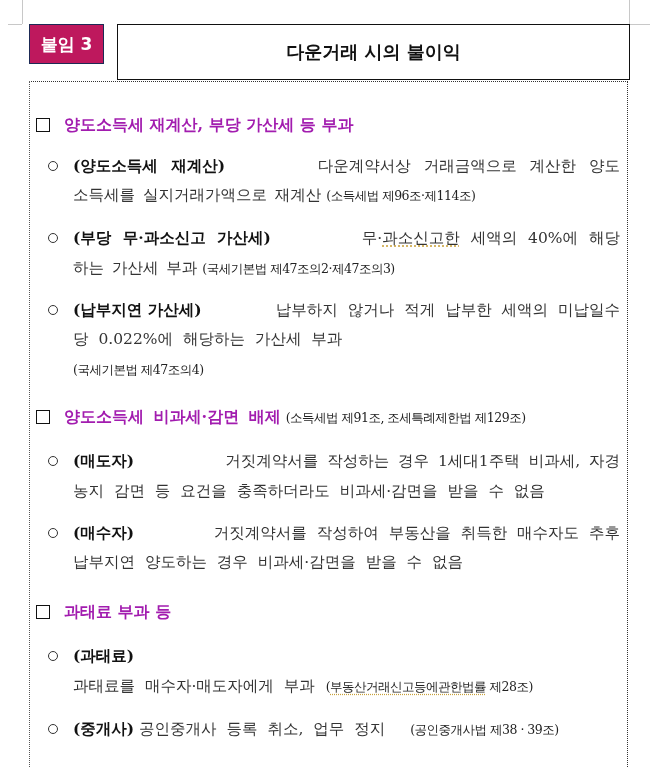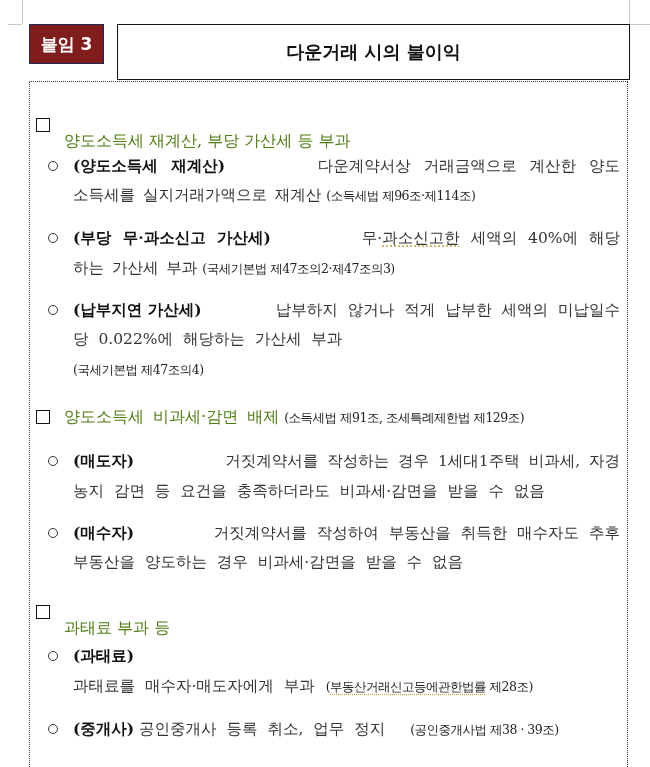--- a/index.html
+++ b/index.html
@@ -3,38 +3,38 @@
 <meta charset="utf-8">
 <style>
   html, body { margin: 0; padding: 0; }
   body {
     width: 650px; height: 767px; background: #ffffff; position: relative; overflow: hidden;
     font-family: "DejaVu Serif", "Liberation Serif", serif; color: #222;
   }
   .crop-mark { position: absolute; background: #c8c8c8; }
   .badge {
     position: absolute; left: 29px; top: 24px; width: 75px; height: 40px;
-    background: #7f1d1d; border: 1px solid #1d2a55; box-sizing: border-box;
+    background: #be185d; border: 1px solid #1d2a55; box-sizing: border-box;
     color: #fff; font-family: "DejaVu Sans", "Liberation Sans", sans-serif; font-weight: bold;
     font-size: 17px; display: flex; align-items: center; justify-content: center; letter-spacing: 0px;
   }
   .title-box {
     position: absolute; left: 117px; top: 24px; width: 513px; height: 56px;
     border: 1.5px solid #111; box-sizing: border-box;
     display: flex; align-items: center; justify-content: center;
     font-family: "DejaVu Sans", "Liberation Sans", sans-serif; font-weight: bold;
     font-size: 18px; color: #111;
   }
   .content-box {
     position: absolute; left: 29px; top: 81px; width: 599px; height: 700px;
     border-top: 1.5px dotted #333; border-left: 1px dotted #555; border-right: 1.5px dotted #333;
     box-sizing: border-box;
   }
   .line { position: absolute; white-space: nowrap; font-size: 15.5px; line-height: 20px; }
-  .header { font-size: 16px; font-weight: normal; color: #4d7c0f; margin-top: 16px; }
+  .header { font-size: 16px; font-weight: bold; color: #a21caf; }
   .sq {
     position: absolute; width: 14px; height: 14px; border: 1.3px solid #111; box-sizing: border-box;
   }
   .circ {
     position: absolute; width: 10px; height: 10px; border: 1.2px solid #333; border-radius: 50%; box-sizing: border-box;
   }
   .bold { font-weight: bold; color: #111; }
   .body-text { color: #333; }
   .ref { font-size: 12.5px; color: #222; letter-spacing: -0.5px; }
   .spell { text-decoration: underline dotted #c9a23c; text-underline-offset: 3px; }
@@ -105,21 +105,21 @@
 <div class="line" style="left:73px;top:481px;">
   <span class="body-text" style="word-spacing:5px;">농지 감면 등 요건을 충족하더라도 비과세·감면을 받을 수 없음</span>
 </div>
 
 <div class="circ" style="left:48px;top:528px;"></div>
 <div class="line just" style="left:73px;top:523px;width:547px;">
   <span class="bold">(매수자)</span>
   <span class="body-text" style="word-spacing:5px;">거짓계약서를 작성하여 부동산을 취득한 매수자도 추후</span>
 </div>
 <div class="line" style="left:73px;top:552px;">
-  <span class="body-text" style="word-spacing:5px;">부동산을 양도하는 경우 비과세·감면을 받을 수 없음</span>
+  <span class="body-text" style="word-spacing:5px;">납부지연 양도하는 경우 비과세·감면을 받을 수 없음</span>
 </div>
 
 <div class="sq" style="left:36px;top:605px;"></div>
 <div class="line header" style="left:64px;top:602px;">과태료 부과 등</div>
 
 <div class="circ" style="left:48px;top:651px;"></div>
 <div class="line just" style="left:73px;top:646px;width:547px;gap:8px;">
   <span class="bold">(과태료)</span>
 </div>
 <div class="line" style="left:73px;top:676px;">

